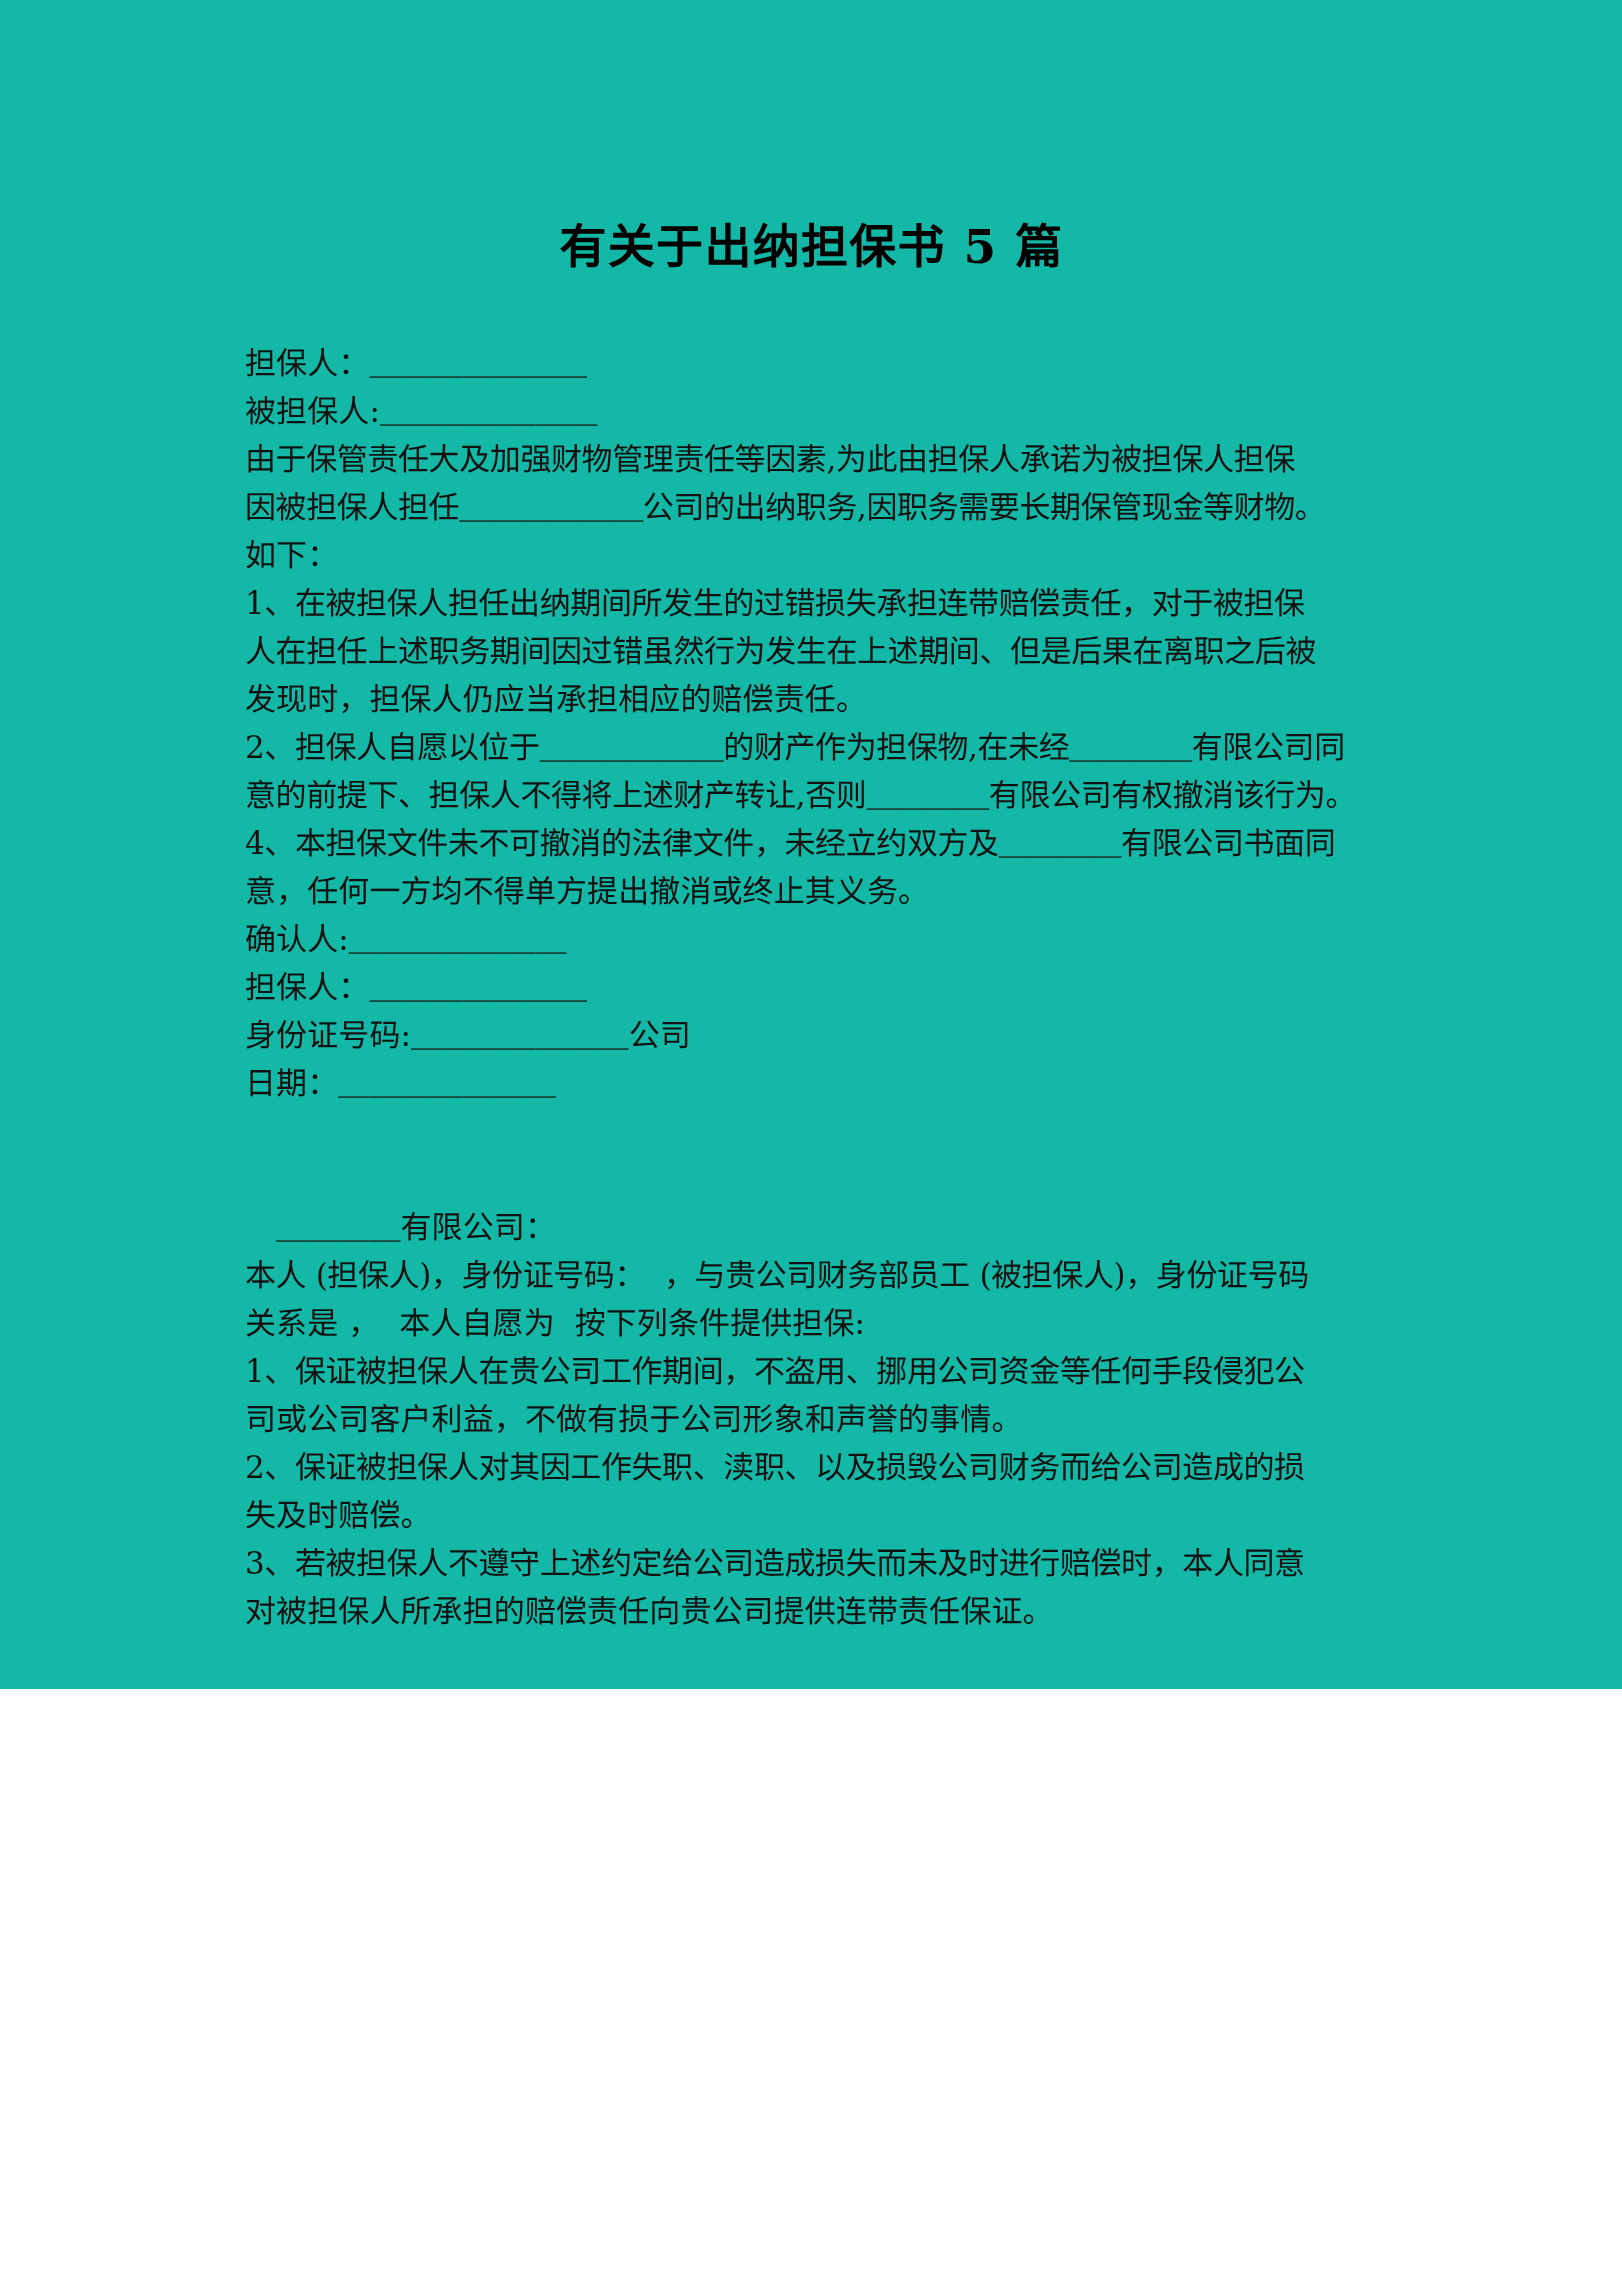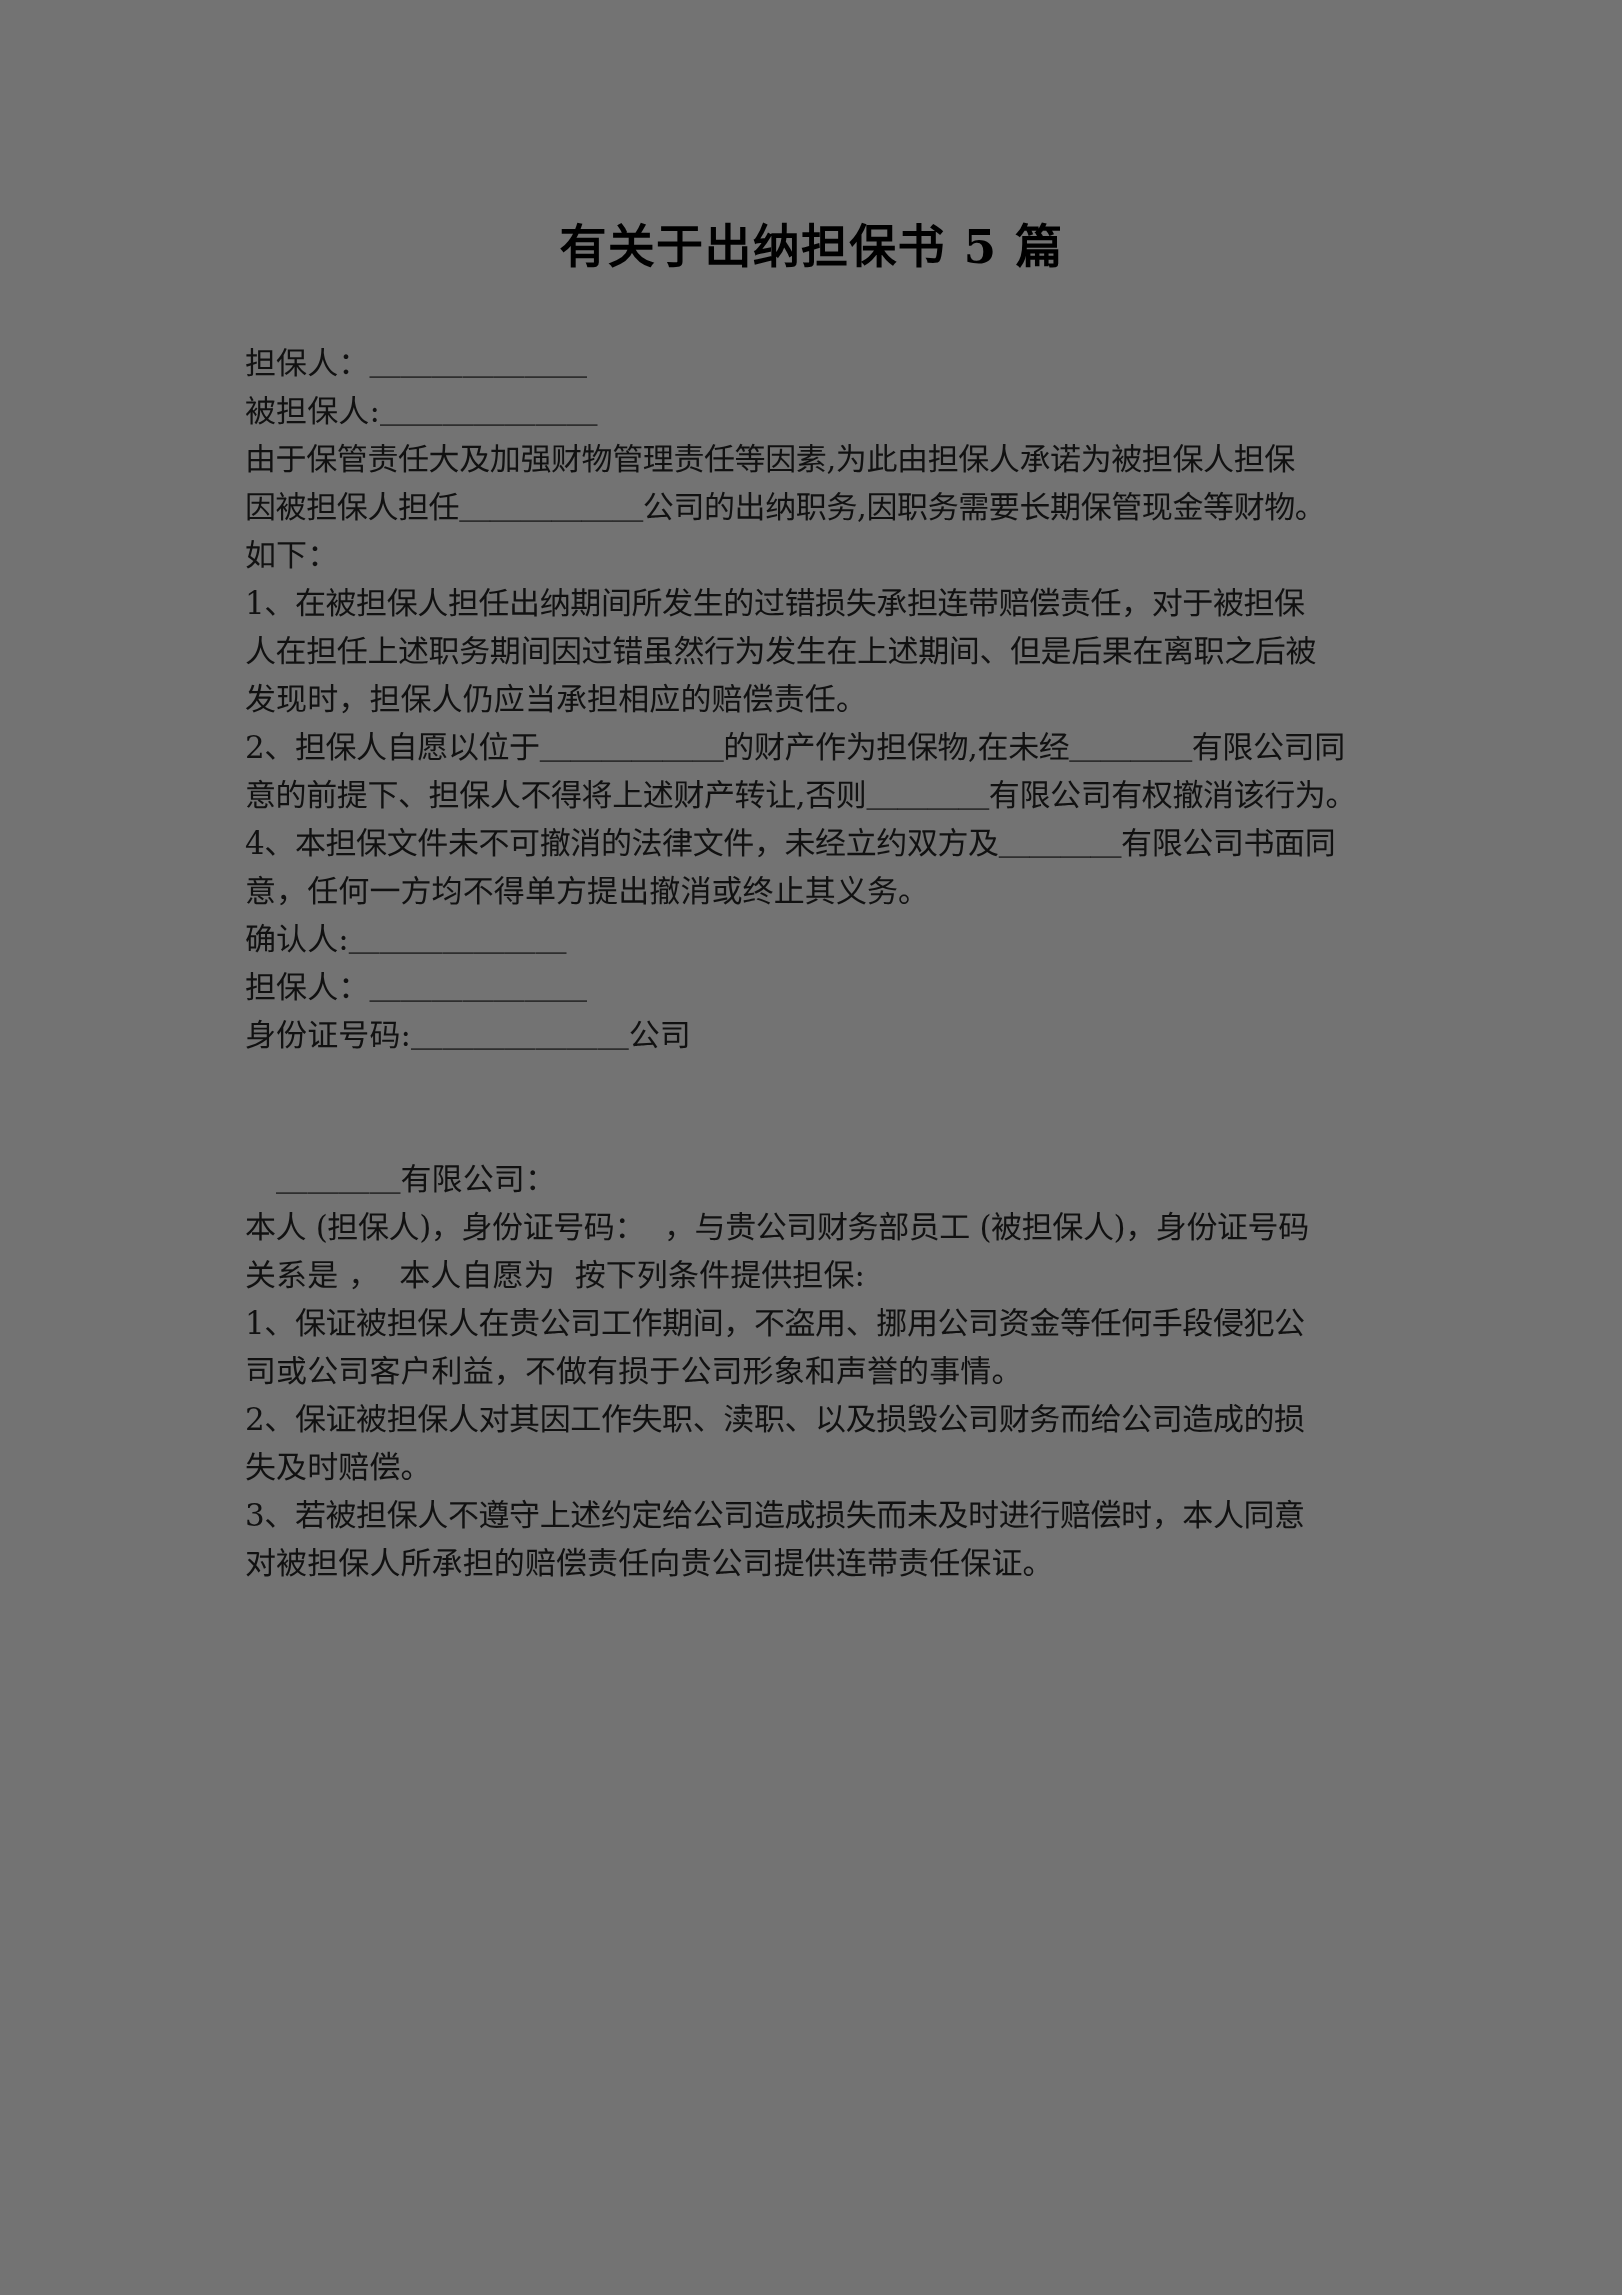--- a/index.html
+++ b/index.html
@@ -4,22 +4,22 @@
 <title>有关于出纳担保书5篇</title>
 <style>
   html, body {
     margin: 0;
     padding: 0;
     background: #ffffff;
   }
   .page {
     position: relative;
     width: 1623px;
-    height: 2295px;
-    background: #737373;
+    height: 1689px;
+    background: #14b8a6;
     box-sizing: border-box;
     overflow: hidden;
     font-family: "DejaVu Serif", "Liberation Serif", serif;
     color: #000000;
   }
   .doc-title {
     position: absolute;
     top: 187px;
     left: 0;
     width: 1623px;
@@ -68,20 +68,21 @@
     <div class="line tight">1、在被担保人担任出纳期间所发生的过错损失承担连带赔偿责任，对于被担保</div>
     <div class="line tight">人在担任上述职务期间因过错虽然行为发生在上述期间、但是后果在离职之后被</div>
     <div class="line">发现时，担保人仍应当承担相应的赔偿责任。</div>
     <div class="line tight">2、担保人自愿以位于＿＿＿＿＿＿的财产作为担保物,在未经＿＿＿＿有限公司同</div>
     <div class="line tight">意的前提下、担保人不得将上述财产转让,否则＿＿＿＿有限公司有权撤消该行为。</div>
     <div class="line tight">4、本担保文件未不可撤消的法律文件，未经立约双方及＿＿＿＿有限公司书面同</div>
     <div class="line">意，任何一方均不得单方提出撤消或终止其义务。</div>
     <div class="line">确认人:＿＿＿＿＿＿＿</div>
     <div class="line">担保人：＿＿＿＿＿＿＿</div>
     <div class="line">身份证号码:＿＿＿＿＿＿＿公司</div>
+    <div class="line">日期：＿＿＿＿＿＿＿</div>
     <div class="line spacer"></div>
     <div class="line spacer"></div>
     <div class="line">　＿＿＿＿有限公司：</div>
     <div class="line tight">本人 (担保人)，身份证号码：  ，与贵公司财务部员工 (被担保人)，身份证号码</div>
     <div class="line">关系是 ，  本人自愿为  按下列条件提供担保:</div>
     <div class="line tight">1、保证被担保人在贵公司工作期间，不盗用、挪用公司资金等任何手段侵犯公</div>
     <div class="line">司或公司客户利益，不做有损于公司形象和声誉的事情。</div>
     <div class="line tight">2、保证被担保人对其因工作失职、渎职、以及损毁公司财务而给公司造成的损</div>
     <div class="line">失及时赔偿。</div>
     <div class="line tight">3、若被担保人不遵守上述约定给公司造成损失而未及时进行赔偿时，本人同意</div>

